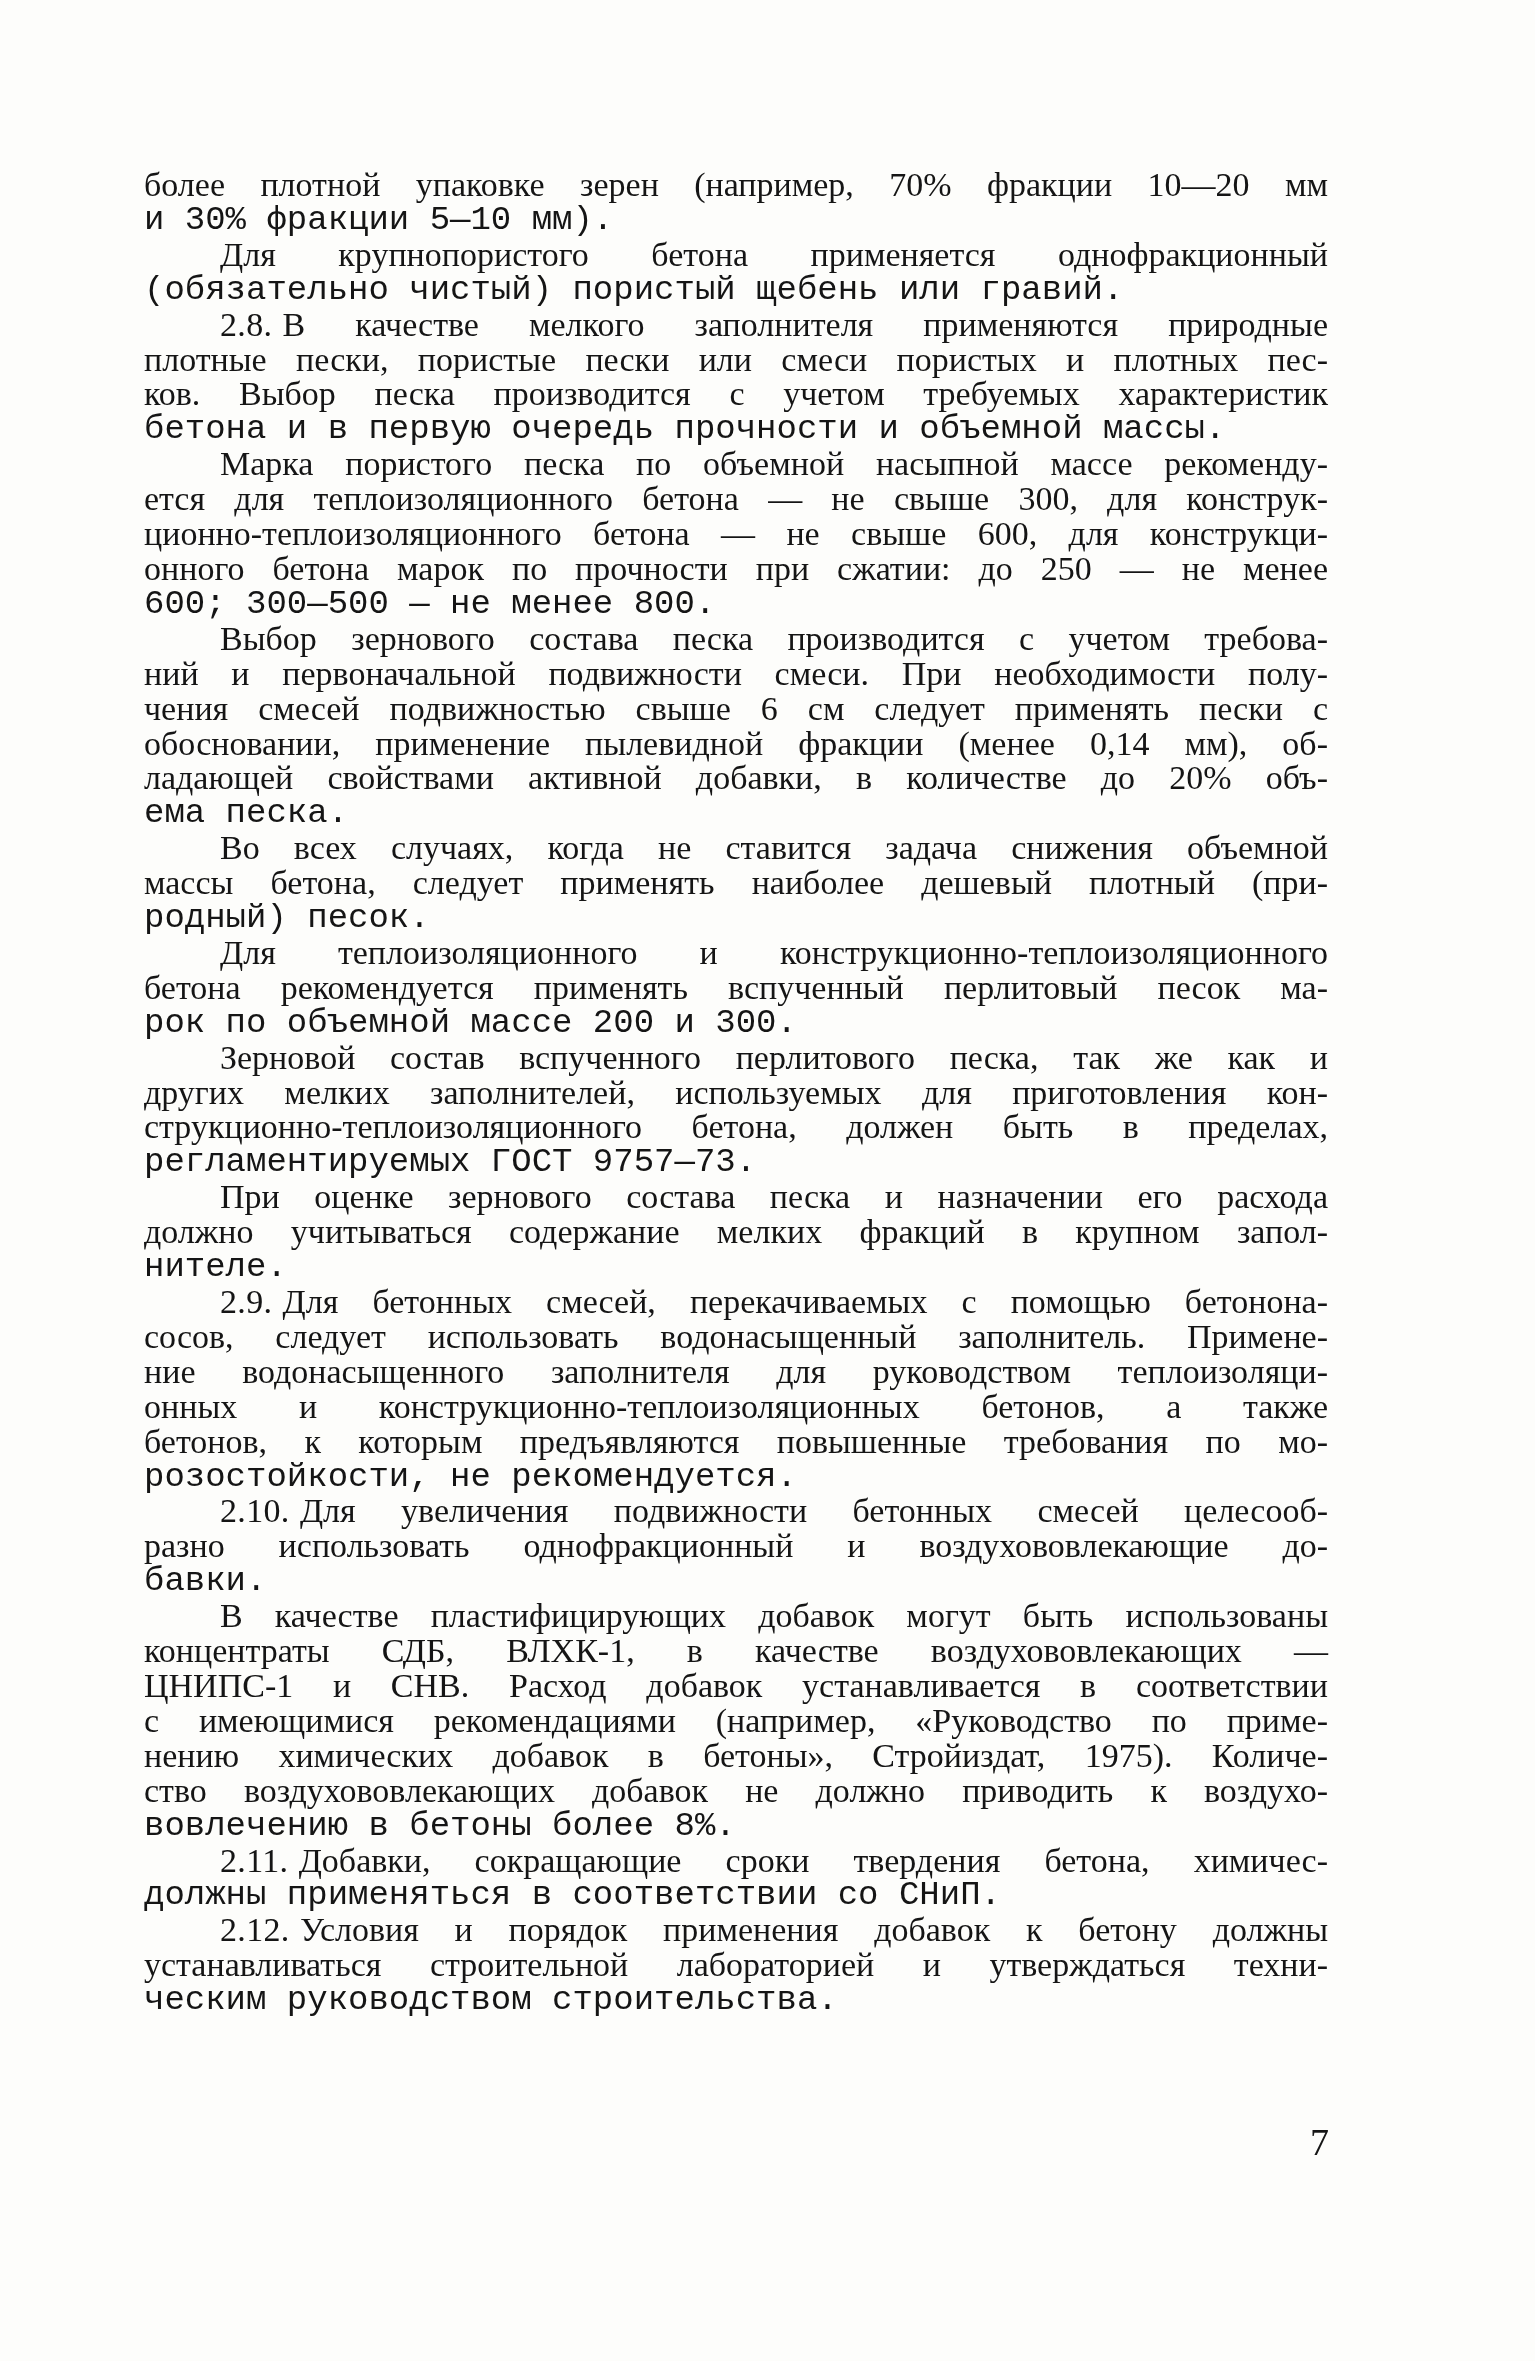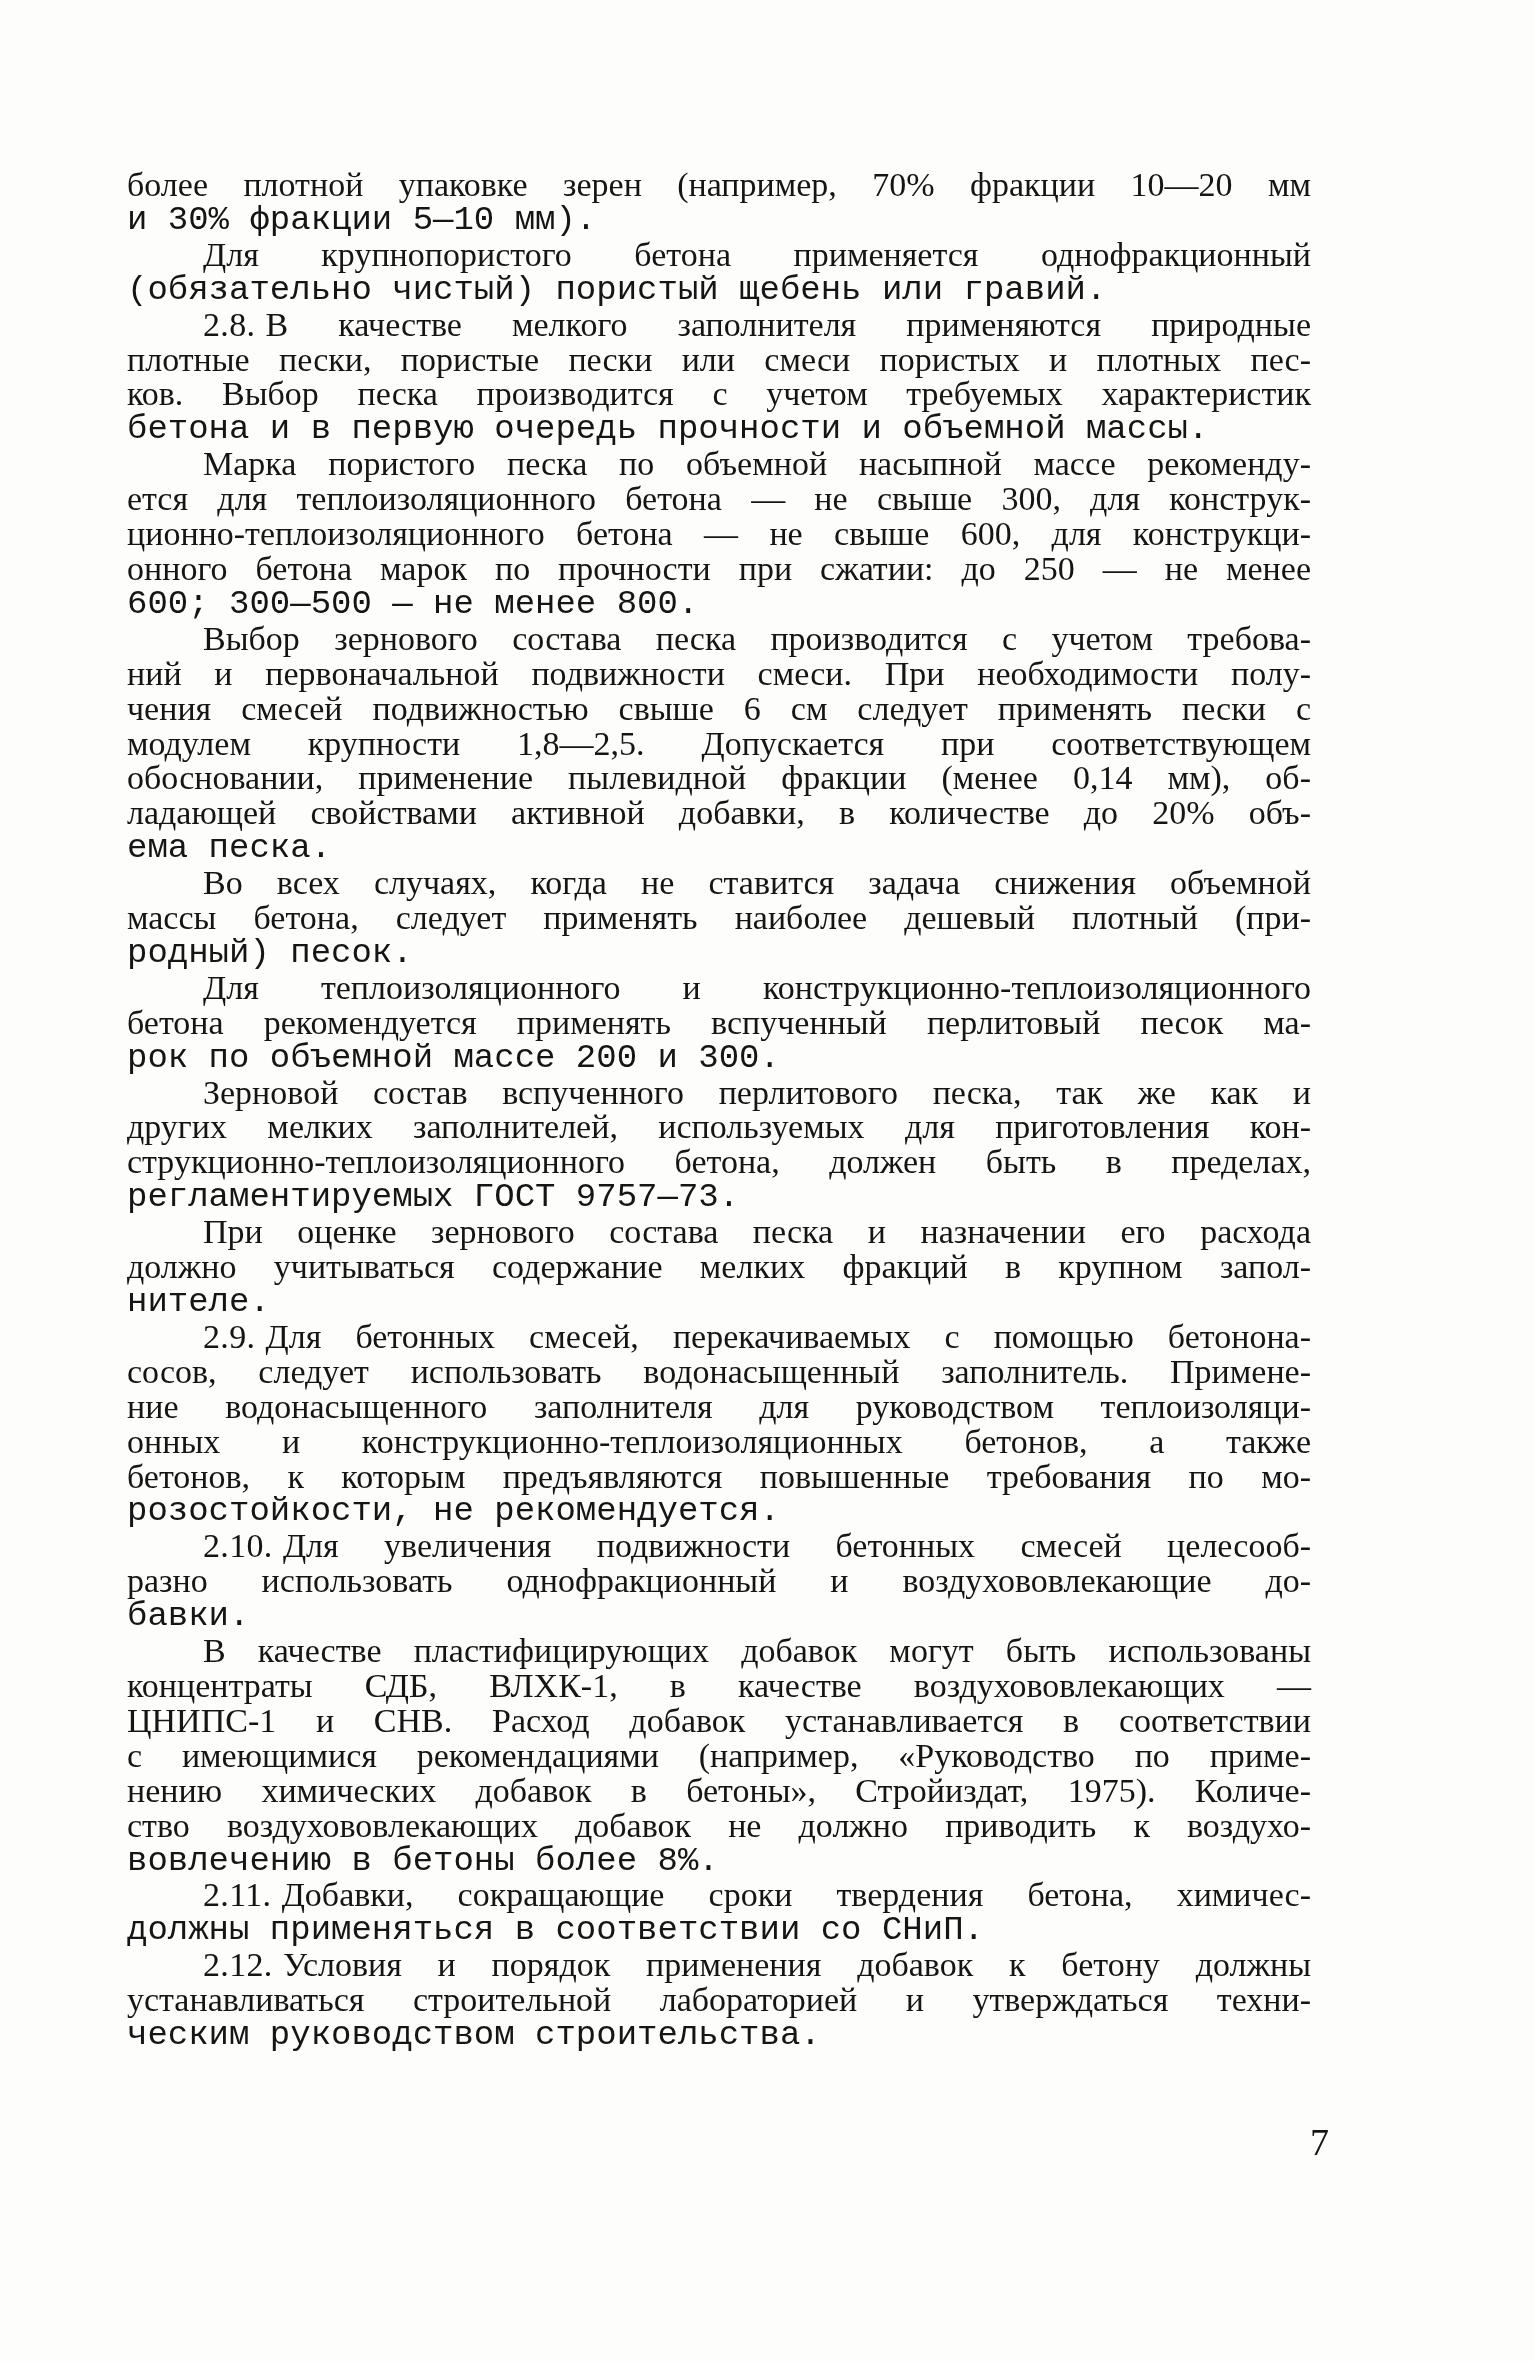--- a/index.html
+++ b/index.html
@@ -11,21 +11,21 @@
     position: relative;
     width: 1535px;
     height: 2361px;
     background: #fdfdfb;
     overflow: hidden;
     font-family: "Liberation Serif", "DejaVu Serif", serif;
     color: #151515;
   }
   .text-block {
     position: absolute;
-    left: 127px;
+    left: 144px;
     top: 168px;
     width: 1184px;
     font-size: 34px;
     line-height: 34.9px;
   }
   .paragraph {
     margin: 0;
     padding: 0;
   }
   .line {
@@ -79,21 +79,20 @@
         <div class="line indent">Марка пористого песка по объемной насыпной массе рекоменду-</div>
         <div class="line">ется для теплоизоляционного бетона — не свыше 300, для конструк-</div>
         <div class="line">ционно-теплоизоляционного бетона — не свыше 600, для конструкци-</div>
         <div class="line">онного бетона марок по прочности при сжатии: до 250 — не менее</div>
         <div class="line last">600; 300—500 — не менее 800.</div>
       </div>
       <div class="paragraph">
         <div class="line indent">Выбор зернового состава песка производится с учетом требова-</div>
         <div class="line">ний и первоначальной подвижности смеси. При необходимости полу-</div>
         <div class="line">чения смесей подвижностью свыше 6 см следует применять пески с</div>
-        <div class="line">модулем крупности 1,8—2,5. Допускается при соответствующем</div>
         <div class="line">обосновании, применение пылевидной фракции (менее 0,14 мм), об-</div>
         <div class="line">ладающей свойствами активной добавки, в количестве до 20% объ-</div>
         <div class="line last">ема песка.</div>
       </div>
       <div class="paragraph">
         <div class="line indent">Во всех случаях, когда не ставится задача снижения объемной</div>
         <div class="line">массы бетона, следует применять наиболее дешевый плотный (при-</div>
         <div class="line last">родный) песок.</div>
       </div>
       <div class="paragraph">

